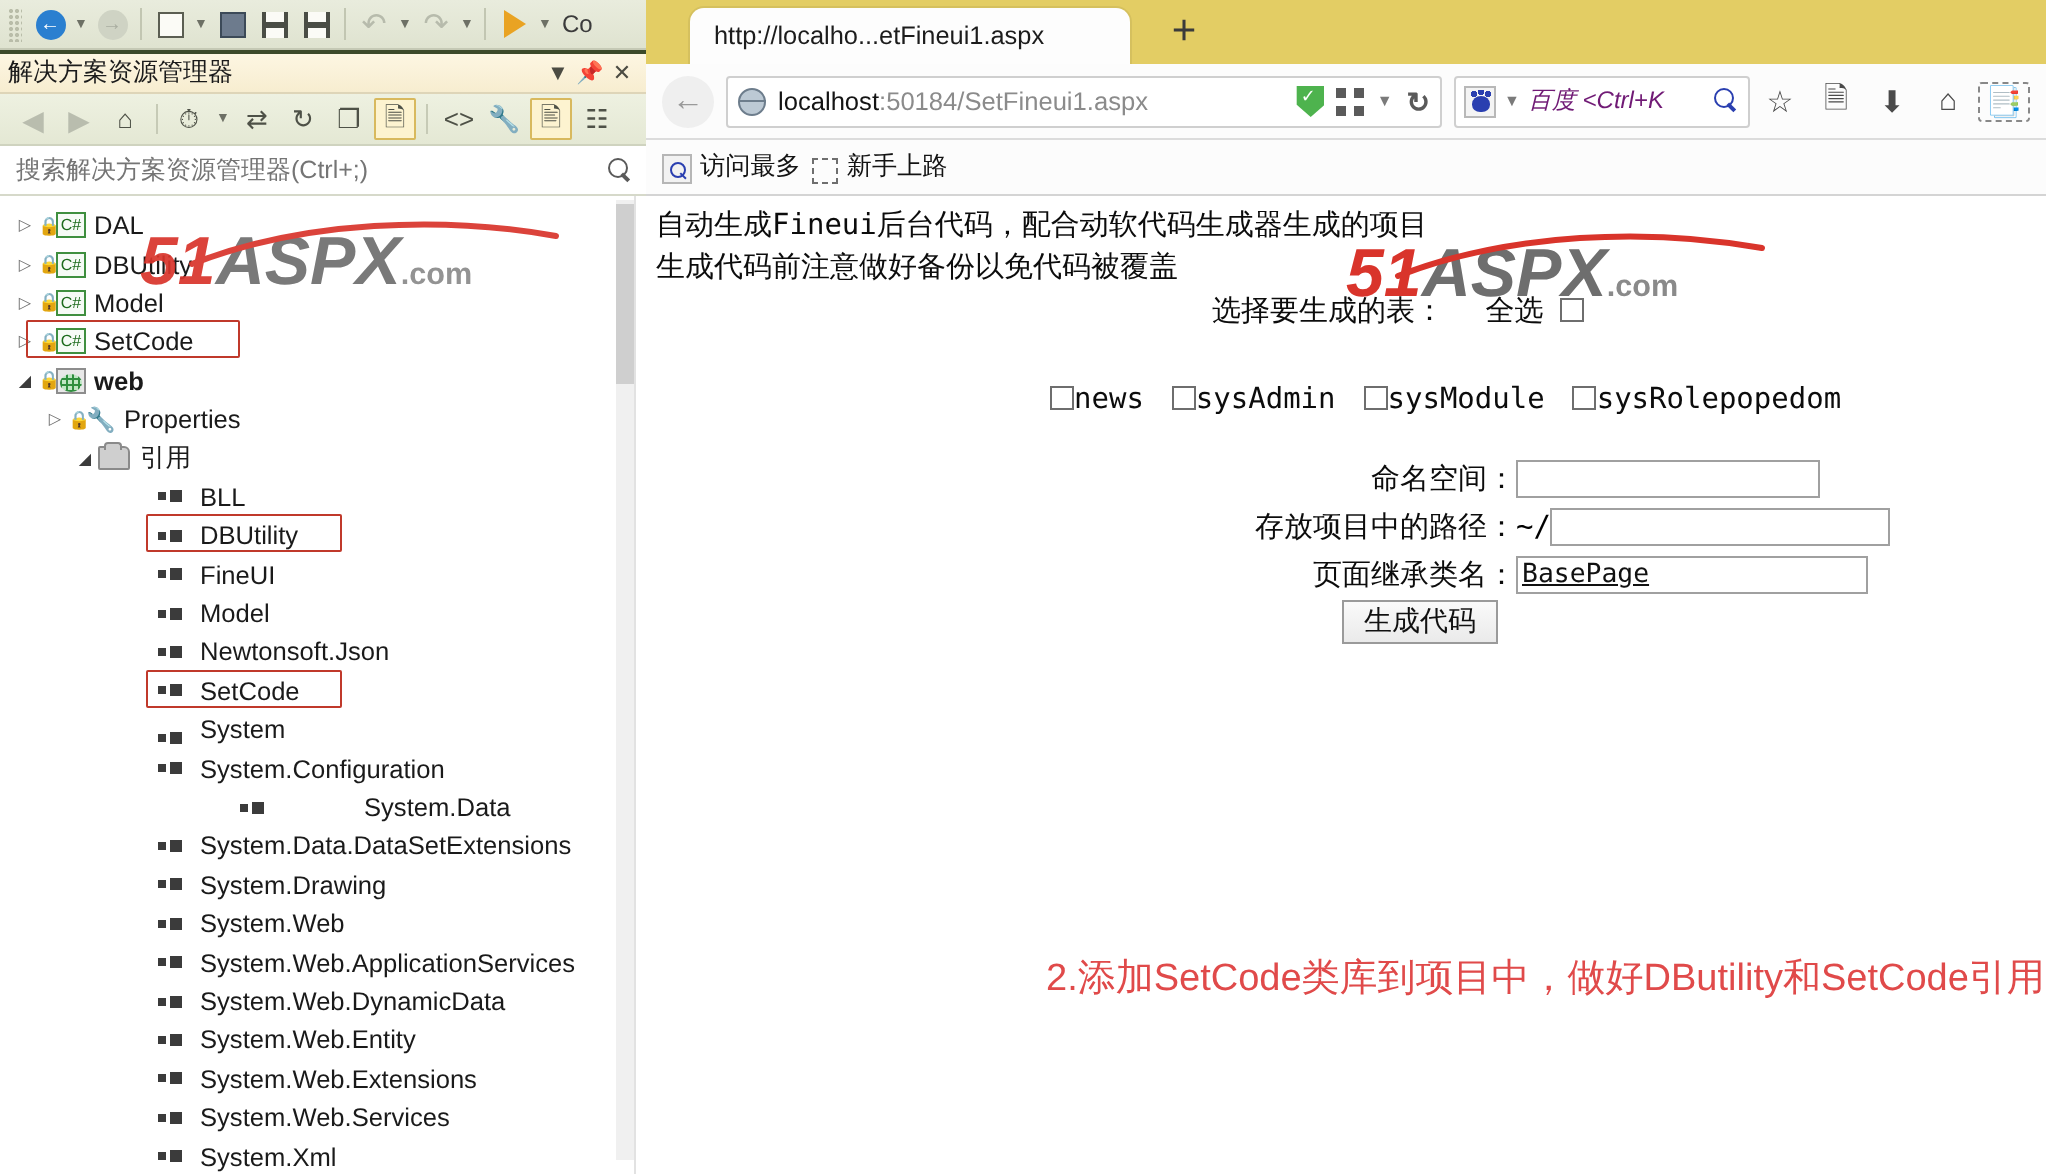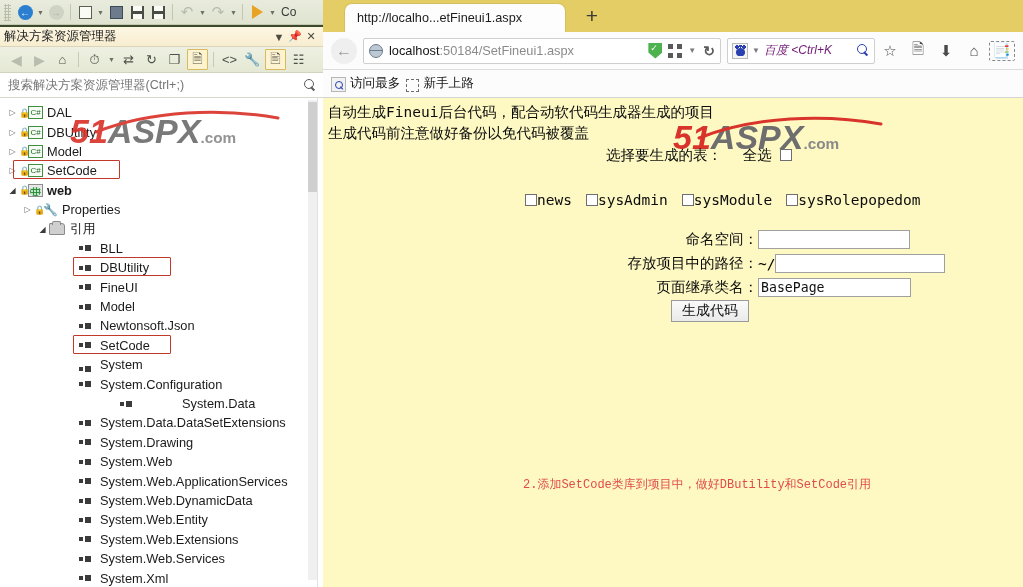--- a/index.html
+++ b/index.html
@@ -210,21 +210,21 @@
     display: flex; align-items: center; padding: 0 8px; gap: 6px;
   }
   .bm { display: flex; align-items: flex-end; gap: 4px; font-size: 12.6px; color: #131313;}
   .bm-mag { width:15px;height:15px;border:1px solid #b6b6b6;background:#f2f2f2;position:relative;flex:0 0 15px;}
   .bm-mag::before{content:"";position:absolute;left:3px;top:3px;width:6px;height:6px;border:1.4px solid #2a3fb0;border-radius:50%;}
   .bm-mag::after{content:"";position:absolute;left:8px;top:8px;width:4px;height:1.4px;background:#2a3fb0;transform:rotate(45deg);transform-origin:left center;}
   .bm-dash { width:13px;height:13px;border:1.3px dashed #6e6e6e; flex:0 0 13px;}
 
   #page {
     position: absolute; left: 0; top: 98px; width: 700px; height: 489px;
-    background: #fef9c3; overflow: hidden;
+    background: #ffffff; overflow: hidden;
   }
   .pg-line {
     font-family: "DejaVu Sans Mono", "Liberation Mono", monospace;
     font-size: 14.5px; color: #0c0c0c; white-space: nowrap;
   }
   .cb {
     display: inline-block; width: 12px; height: 12px;
     border: 1px solid #6e6e6e; background: #fff; vertical-align: -1px;
   }
   .frm-row { display:flex; align-items:center; justify-content:flex-start; margin-bottom: 5px;}
@@ -235,21 +235,21 @@
     font-family: "DejaVu Sans Mono","Liberation Mono", monospace; font-size: 13.2px;
     padding: 0 2px; color: #111;
   }
   .btn-gen {
     height: 22px; padding: 0 10px; border: 1px solid #9a9a9a;
     background: linear-gradient(#fafafa,#eaeaea); font-size: 14px; color: #111;
     font-family: "Liberation Sans", sans-serif; cursor: pointer;
   }
   .note-red {
     position: absolute; left: 200px; top: 378px;
-    font-size: 12px; color: #e04a4a; font-family: Liberation Mono, monospace; white-space: nowrap;
+    font-size: 19px; color: #e04a4a; font-family: Liberation Sans, sans-serif; white-space: nowrap;
   }
 </style>
 </head>
 <body>
 
 <div id="root">
 
   <div id="vs">
 
     <div class="vs-toolbar">
@@ -637,21 +637,21 @@
             <div class="frm-label">命名空间：</div>
             <input class="frm-input" style="width: 152px;">
           </div>
           <div class="frm-row">
             <div class="frm-label">存放项目中的路径：</div>
             <span style="font-family: &quot;DejaVu Sans Mono&quot;, &quot;Liberation Mono&quot;, monospace; font-size: 14.5px;">~/</span>
             <input class="frm-input" style="width: 170px;">
           </div>
           <div class="frm-row">
             <div class="frm-label">页面继承类名：</div>
-            <input class="frm-input" value="BasePage" style="width: 153px;">
+            <input class="frm-input" value="BasePage" style="width: 176px; text-decoration: underline;">
           </div>
         </div>
 
       <button class="btn-gen" style="position:absolute;left:348px;top:202px;">生成代码</button>
 
       <div class="note-red">2.添加SetCode类库到项目中，做好DButility和SetCode引用</div>
     </div>
   </div>
 </div>
 

